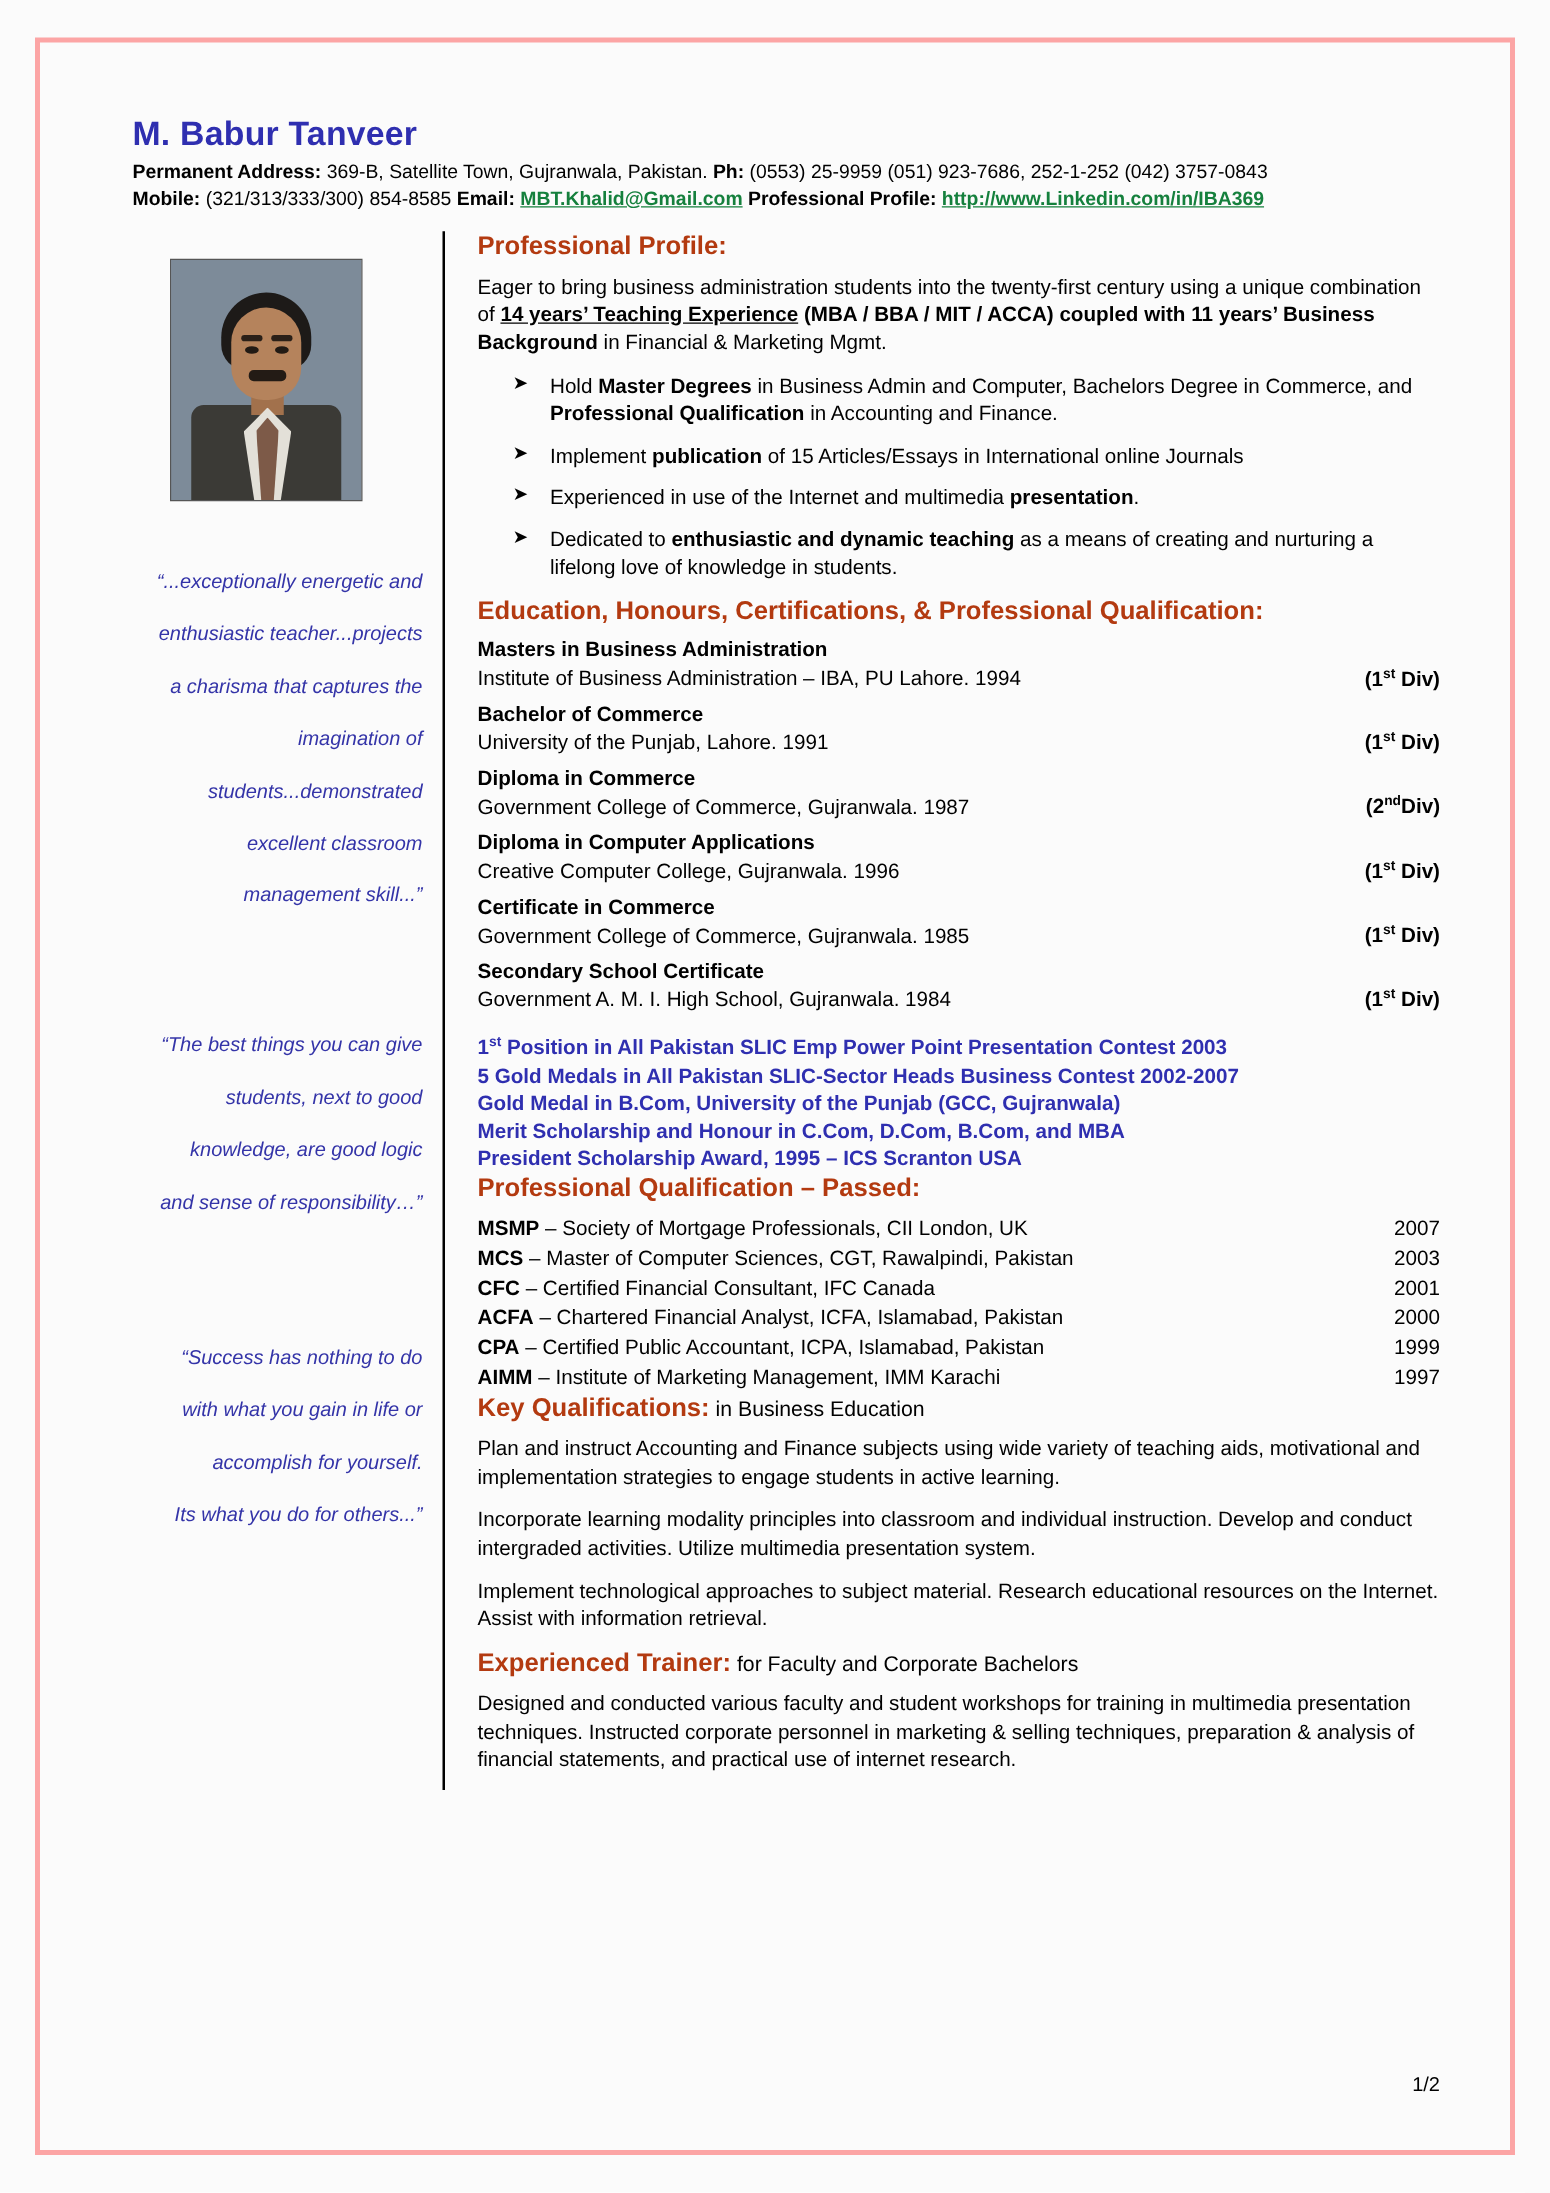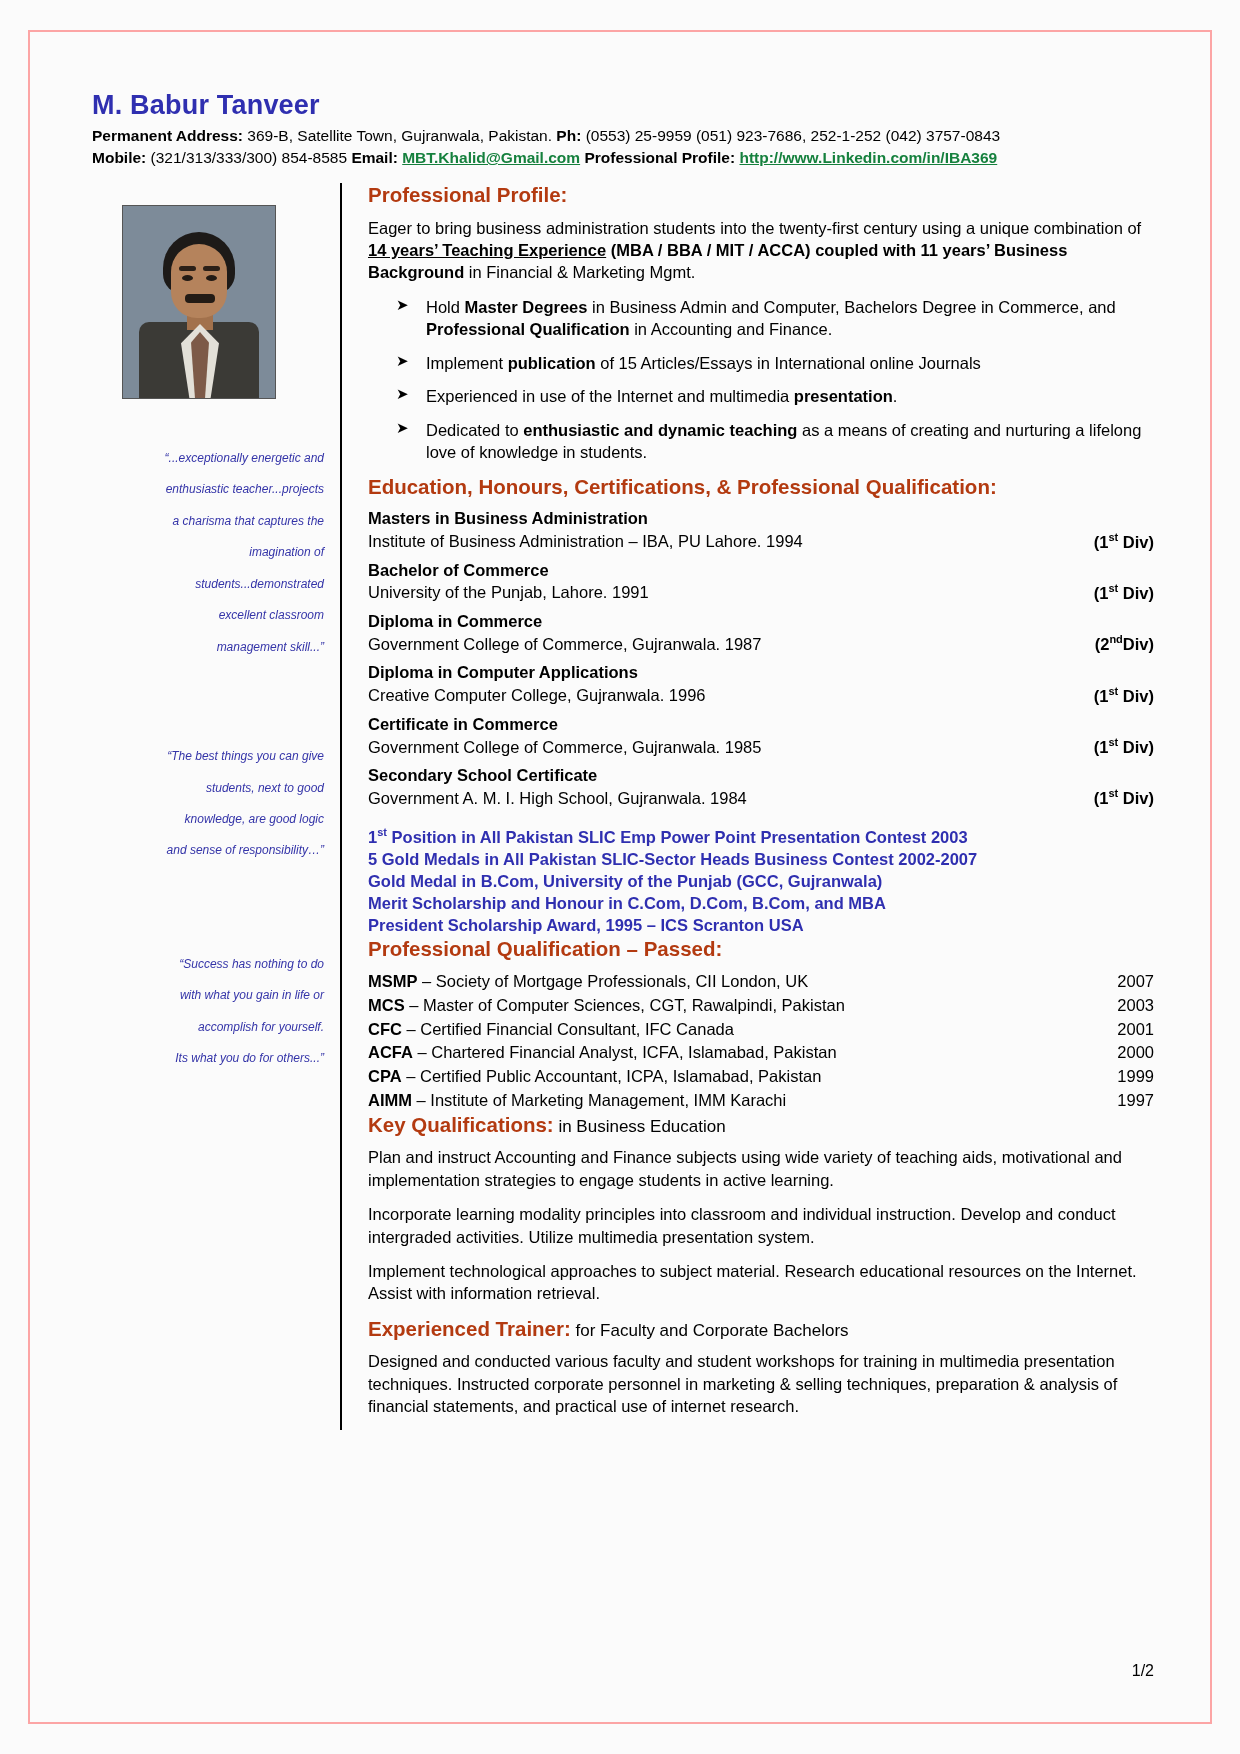--- a/index.html
+++ b/index.html
@@ -17,23 +17,23 @@
     height: 1754px;
     background: #fbfbfb;
     box-sizing: border-box;
     padding: 30px 28px;
   }
   .sheet {
     position: relative;
     width: 100%;
     height: 100%;
     background: #fbfbfb;
-    border: 2px solid #fca5a5;
+    border: 4px solid #fca5a5;
     box-sizing: border-box;
-    padding: 58px 56px 30px 44px;
+    padding: 58px 56px 30px 56px;
   }
 
   
   .name {
     font-size: 27px;
     font-weight: bold;
     color: #2f2fb0;
     letter-spacing: 0.2px;
     margin: 0 0 4px 18px;
   }
@@ -105,21 +105,21 @@
   }
   .ph-tie {
     position:absolute; left:68px; top:126px; width:18px; height:66px;
     background:#7d5a48;
     clip-path: polygon(50% 0, 100% 16%, 78% 100%, 22% 100%, 0 16%);
   }
 
   .quote-block {
     margin-top: 44px;
     font-style: italic;
-    font-size: 12px;
+    font-size: 16px;
     line-height: 2.62;
     color: #3434a8;
     text-align: right;
   }
   .quote-block.q2 { margin-top: 78px; }
   .quote-block.q3 { margin-top: 82px; }
   .quote-block div { white-space: nowrap; }
 
   
   h2.sec {

